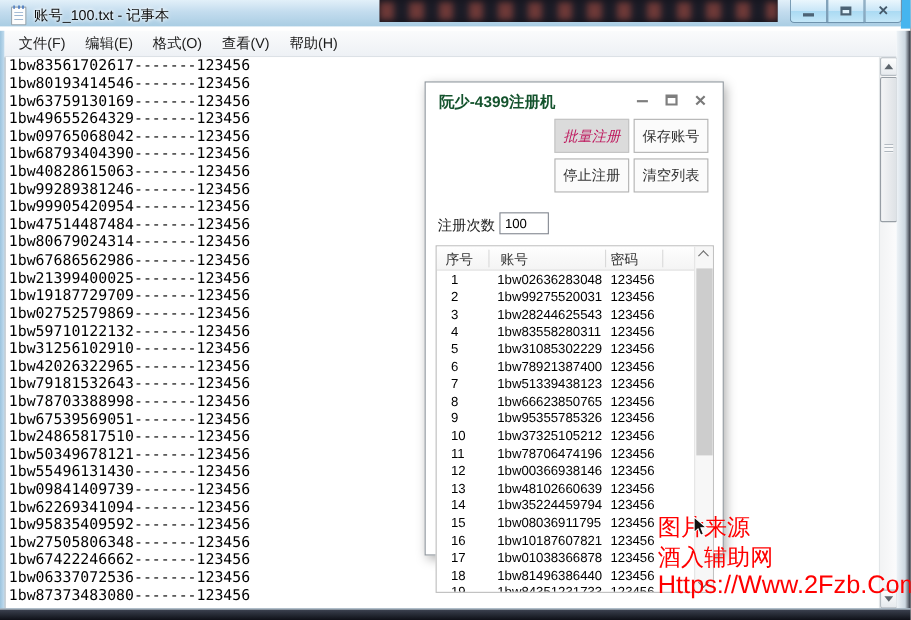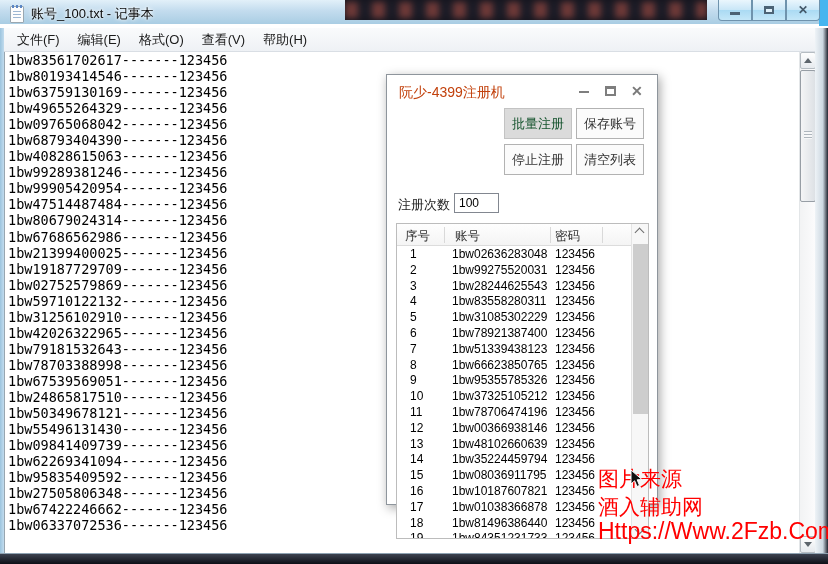--- a/index.html
+++ b/index.html
@@ -55,31 +55,31 @@
   
   .b-left{position:absolute;left:0;top:28px;width:4px;height:525px;background:linear-gradient(90deg,#9cc4de,#c2dcee);}
   .b-right{position:absolute;left:815px;top:28px;width:13px;height:525px;
     background:linear-gradient(90deg,#eef3f7 0%,#cdd8e1 60%,#232631 100%);}
   .b-bottom{position:absolute;left:0;top:553px;width:828px;height:11px;
     background:linear-gradient(180deg,#3c4250,#0d0f16);border-top:1px solid #8ea2b2;}
 
   
   .dialog{position:absolute;left:386px;top:74px;width:272px;height:431px;background:#fff;
     border:1px solid #8e959c;box-shadow:2px 3px 10px rgba(0,0,0,.35);}
-  .dlg-title{position:absolute;left:12px;top:9px;font-size:14px;font-weight:normal;color:#c2410c;white-space:nowrap;text-align:center;}
+  .dlg-title{position:absolute;left:12px;top:9px;font-size:14px;font-weight:bold;color:#14532d;white-space:nowrap;text-align:center;}
   .dlg-controls{position:absolute;left:186px;top:8px;width:78px;height:16px;}
   .d-min{position:absolute;left:6px;top:8px;width:10px;height:2px;background:#7e7e7e;}
   .d-max{position:absolute;left:32px;top:3px;width:11px;height:10px;border:2px solid #7e7e7e;border-top-width:3px;}
   .d-close{position:absolute;left:58px;top:0;font-size:14px;font-weight:bold;color:#7a7a7a;line-height:16px;}
   .dlg-label{position:absolute;left:11px;top:121px;font-size:13px;color:#222;}
   .dlg-input{position:absolute;left:67px;top:118px;width:45px;height:20px;border:1px solid #828790;
     font-size:12px;padding:0 0 0 4px;color:#000;background:#fff;outline:none;}
   .dbtn{position:absolute;width:68px;height:31px;border:1px solid #b2b2b2;background:#fbfbfb;
     font-size:13px;color:#333;display:flex;align-items:center;justify-content:center;}
-  .dbtn.disabled{background:#dbdbdb;color:#14532d;border-color:#c3c3c3;}
+  .dbtn.disabled{background:#dbdbdb;color:#be185d;border-color:#c3c3c3;font-style:italic;}
   .btn-batch{left:117px;top:33px;} .btn-save{left:189px;top:33px;}
   .btn-stop{left:117px;top:69px;}  .btn-clear{left:189px;top:69px;}
 
   .tbl{position:absolute;left:9px;top:106px;width:253px;height:316px;border:1px solid #bcbcbc;background:#fff;overflow:hidden;margin-top:42px;}
   .tbl-header{position:absolute;left:0;top:0;right:17px;height:22px;background:linear-gradient(180deg,#fefefe,#f4f4f4);
     border-bottom:1px solid #dcdcdc;}
   .th{position:absolute;top:4px;font-size:12.5px;color:#333;}
   .th-seq{left:8px;} .th-acc{left:58px;} .th-pwd{left:158px;}
   .hdiv{position:absolute;top:3px;width:1px;height:16px;background:#d9d9d9;}
   .hd1{left:47px;} .hd2{left:153px;} .hd3{left:205px;}
@@ -159,20 +159,21 @@
       <div class="np-line">1bw67539569051-------123456</div>
       <div class="np-line">1bw24865817510-------123456</div>
       <div class="np-line">1bw50349678121-------123456</div>
       <div class="np-line">1bw55496131430-------123456</div>
       <div class="np-line">1bw09841409739-------123456</div>
       <div class="np-line">1bw62269341094-------123456</div>
       <div class="np-line">1bw95835409592-------123456</div>
       <div class="np-line">1bw27505806348-------123456</div>
       <div class="np-line">1bw67422246662-------123456</div>
       <div class="np-line">1bw06337072536-------123456</div>
+      <div class="np-line">1bw87373483080-------123456</div>
     </div>
 
   <div class="np-scroll">
     <div class="sb-btn sb-up">
         <span class="tri-up"></span>
       </div>
     <div class="np-thumb">
         <div class="grip"></div>
       </div>
     <div class="sb-btn sb-down">

